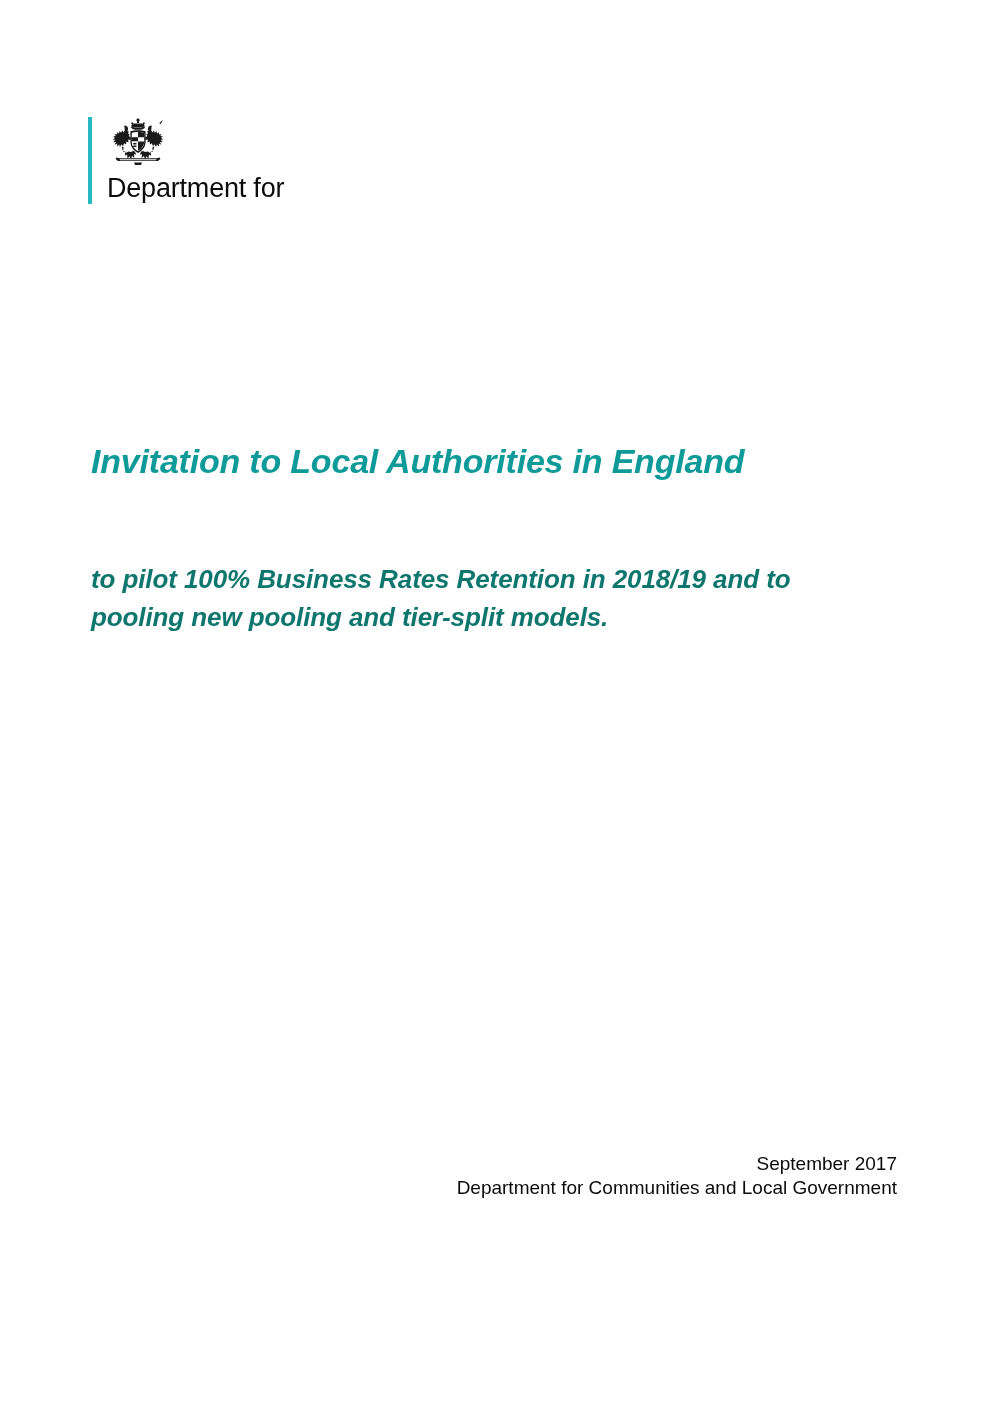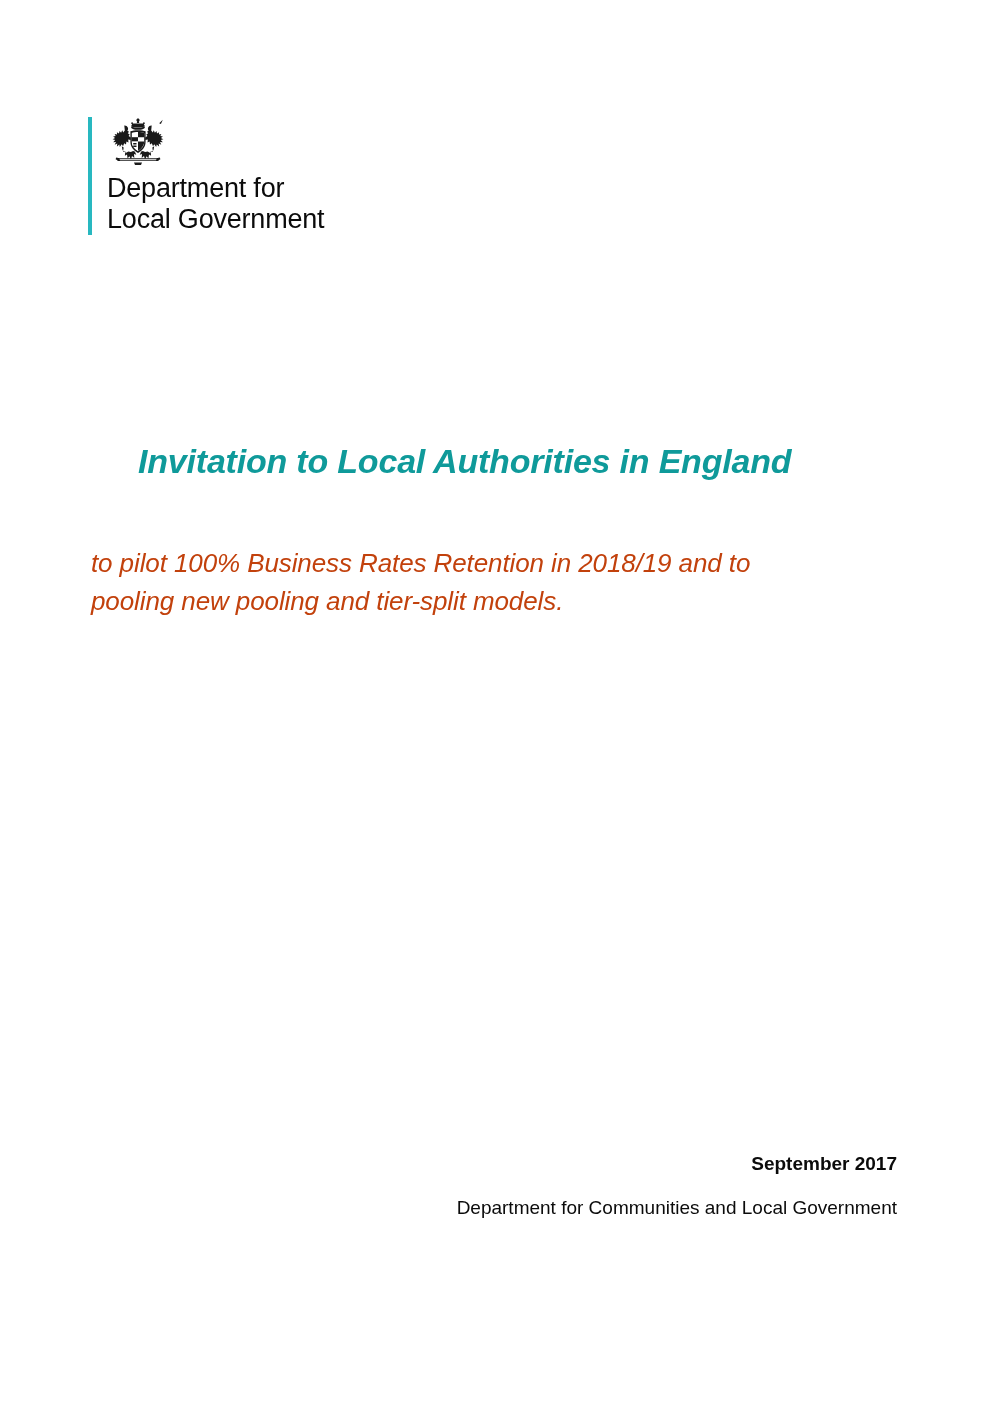--- a/index.html
+++ b/index.html
@@ -57,50 +57,47 @@
     position: absolute;
     left: 91px;
     top: 441px;
     font-size: 34px;
     line-height: 40px;
     font-weight: 700;
     font-style: italic;
     color: #0f9a9a;
     letter-spacing: -0.2px;
     white-space: nowrap;
-    margin-left: 47px;
   }
   .doc-subtitle {
     position: absolute;
     left: 91px;
-    top: 544px;
+    top: 560px;
     width: 790px;
     font-size: 26px;
     line-height: 38px;
-    font-weight: 400;
+    font-weight: 700;
     font-style: italic;
-    color: #c2410c;
+    color: #0f766e;
     letter-spacing: -0.1px;
   }
 
   
   .doc-footer {
     position: absolute;
     right: 94px;
     top: 1152px;
     text-align: right;
   }
   .footer-date {
     font-size: 19px;
     line-height: 24px;
     color: #0b0b0b;
-    font-weight: bold;
   }
   .footer-dept {
-    margin-top: 20px;
     font-size: 19px;
     line-height: 24px;
     color: #0b0b0b;
   }
 </style>
 </head>
 <body>
 
 <div class="logo-block">
 
@@ -135,21 +132,20 @@
         <path d="M52.2 6.2l3.6-3.4-1.9 4.3z"></path>
 
         <path d="M12 41.3h38c1 0 1.8.6 1.8 1.4s-.8 1.4-1.8 1.4H12c-1 0-1.8-.6-1.8-1.4s.8-1.4 1.8-1.4z"></path>
         <path d="M13.2 42.2h35.6c.4 0 .7.2.7.5s-.3.5-.7.5H13.2c-.4 0-.7-.2-.7-.5s.3-.5.7-.5z" fill="#ffffff"></path>
         <path d="M9.2 40.6l3.4.7-1.7 2.2-2.3-1.3zM52.8 40.6l-3.4.7 1.7 2.2 2.3-1.3z"></path>
         <path d="M27 45.6h8l-1 2.4h-6z"></path>
       </g>
     </svg>
 
     <div class="logo-wordmark">Department for</div>
-    <div class="logo-wordmark">Local Government</div>
 
   </div>
 </div>
 
 <div class="doc-title">Invitation to Local Authorities in England</div>
 
 <div class="doc-subtitle">
   <div>to pilot 100% Business Rates Retention in 2018/19 and to</div>
   <div>pooling new pooling and tier-split models.</div>
 </div>

